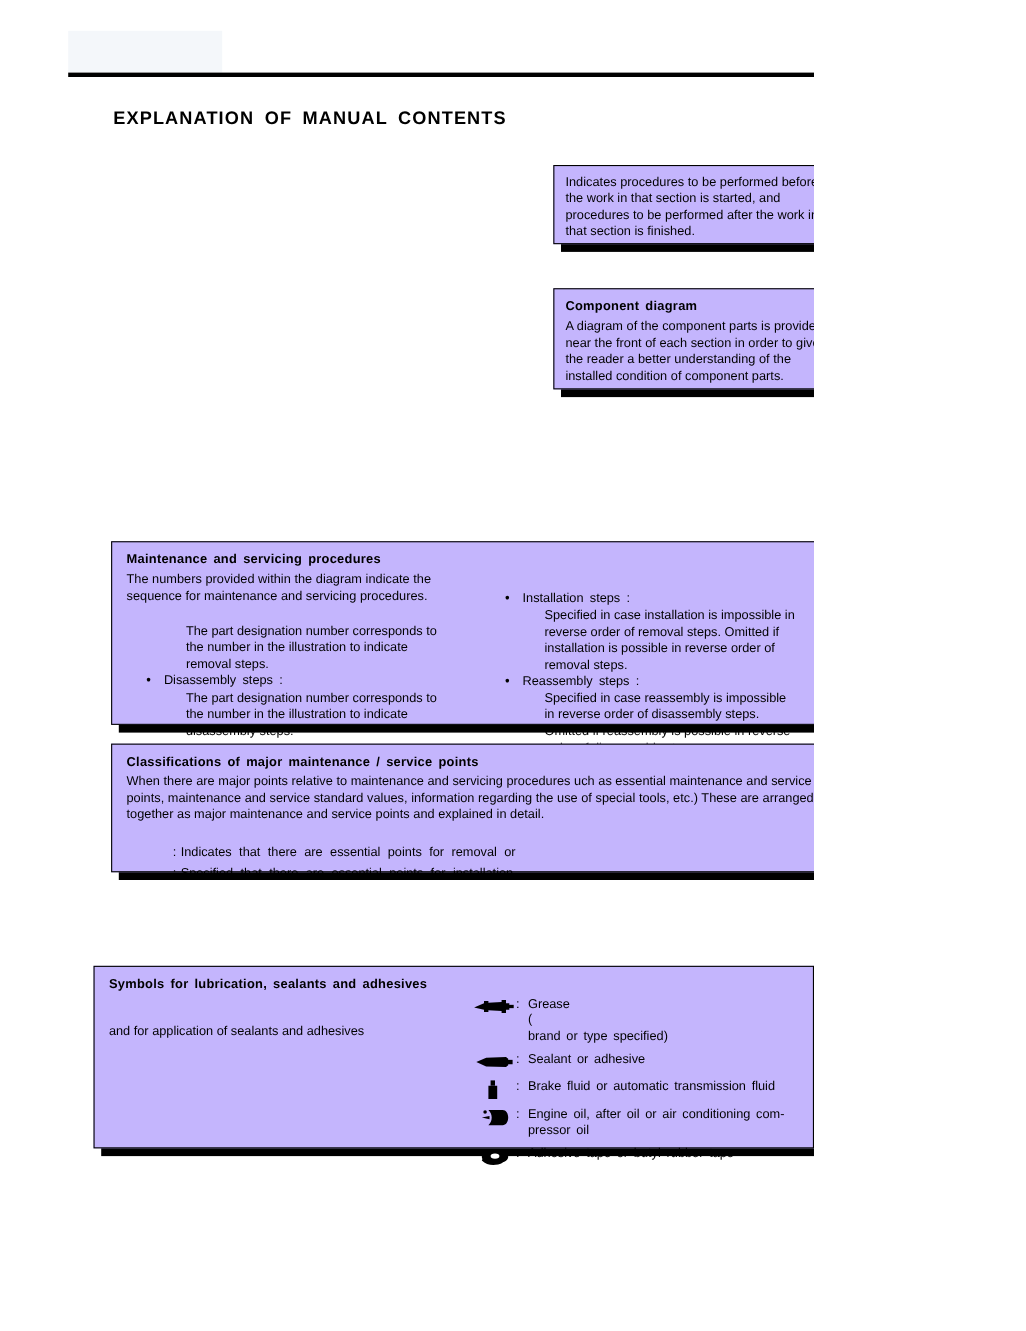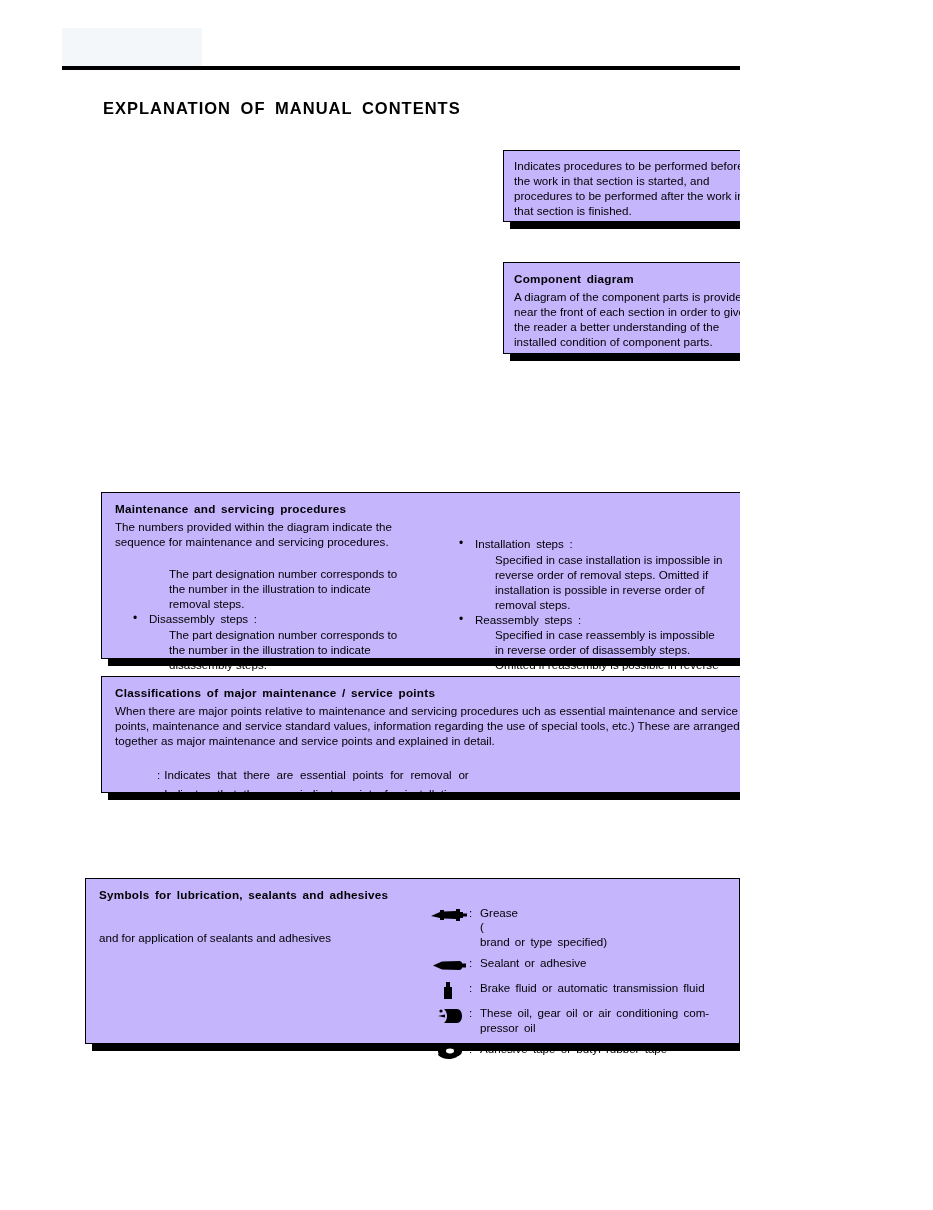--- a/index.html
+++ b/index.html
@@ -236,21 +236,21 @@
   <div class="callout" style="left:101px; top:676px; width:655px; height:117px; padding:9px 13px 8px 13px;">
     <div class="ctitle">Classifications of major maintenance / service points</div>
     <div class="class-body">
       <p>When there are major points relative to maintenance and servicing procedures    uch as essential maintenance and service points, maintenance and service standard values, information regarding the use of special tools, etc.) These are arranged together as major maintenance and service points and explained in detail.</p>
     </div>
     <div class="indicator-rows">
       <div class="indicator-row">
         <span class="colon">:</span><span>Indicates  that  there  are  essential  points  for  removal  or</span>
       </div>
       <div class="indicator-row">
-        <span class="colon">:</span><span>Indicates  that  there  are  indicate  points  for  installation</span>
+        <span class="colon">:</span><span>Specified  that  there  are  essential  points  for  installation</span>
       </div>
     </div>
   </div>
 
   <div class="callout" style="left:85px; top:878px; width:655px; height:166px; padding:9px 13px 8px 13px;">
     <div class="ctitle">Symbols for lubrication, sealants and adhesives</div>
 
     <div class="sym-layout">
       <div class="sym-left">
         <div class="sym-left-note">and for application of sealants and adhesives</div>
@@ -298,21 +298,21 @@
         <div class="sym-row">
           <span class="sym-glyph">
             <svg class="icon-svg" width="40" height="18" viewBox="0 0 40 18" aria-hidden="true">
               <path fill="#000" d="M15 2 L28 2 C31 2 33 5 33 9 C33 13 31 16 28 16 L15 16 C17 14 18 12 18 9 C18 6 17 4 15 2 Z"></path>
               <circle fill="#000" cx="12" cy="4" r="1.6"></circle>
               <path fill="#000" d="M9 9 L16 7.5 L16 10.5 Z"></path>
             </svg>
           </span>
           <span class="sym-colon">:</span>
           <span class="sym-text">
-            <span>These  oil,  gear  oil  or  air  conditioning  com-</span>
+            <span>Engine  oil,  after  oil  or  air  conditioning  com-</span>
             <span class="sym-sub">pressor  oil</span>
           </span>
         </div>
 
         <div class="sym-row">
           <span class="sym-glyph">
             <svg class="icon-svg" width="40" height="17" viewBox="0 0 40 17" aria-hidden="true">
               <ellipse fill="#000" cx="21" cy="8.5" rx="12" ry="6.5"></ellipse>
               <ellipse fill="#fff" cx="21" cy="8" rx="4" ry="2.4"></ellipse>
               <path fill="#000" d="M9 12 C14 17 22 17 28 14 L26 11 C20 13 14 13 10 10 Z"></path>

